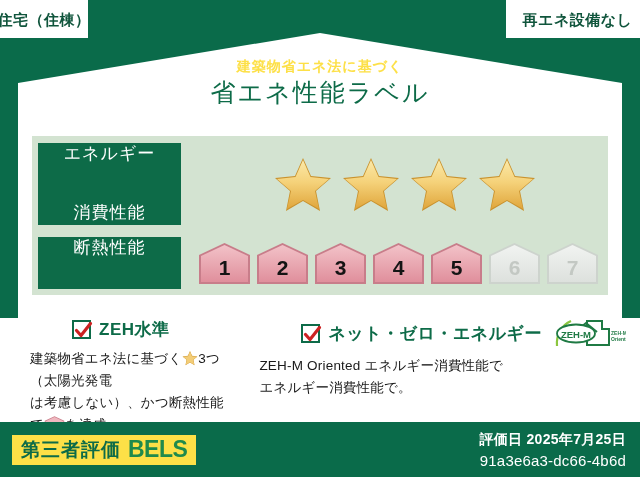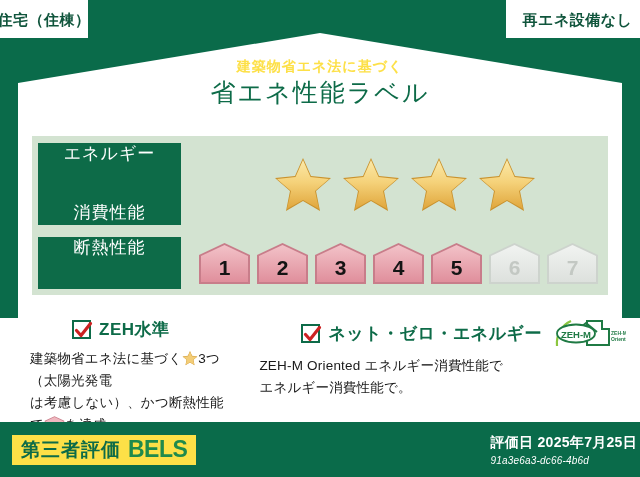--- a/index.html
+++ b/index.html
@@ -208,26 +208,26 @@
   }
   #building-name {
     color: #ffffff;
     font-size: 14px;
     font-weight: bold;
     margin-left: 9px;
     letter-spacing: 0.2px;
   }
   #bottom-right {
     margin-left: auto;
-    margin-right: 3px;
-    text-align: left;
+    margin-right: 14px;
+    text-align: right;
     color: #ffffff;
   }
   #eval-date { font-size: 14px; font-weight: bold; letter-spacing: 0.3px; }
-  #eval-id { font-size: 10px; margin-top: 3px; letter-spacing: 0.2px; font-style: italic; }
+  #eval-id { font-size: 15px; margin-top: 3px; letter-spacing: 0.2px; }
 </style>
 </head>
 <body>
 
 <div id="label-root">
 
   <svg class="bg-svg" viewBox="0 0 640 477">
     <rect x="0" y="0" width="640" height="477" fill="#0a6b4a"></rect>
     <polygon points="320,33 622,83 622,422 18,422 18,83" fill="#ffffff"></polygon>
   </svg>

